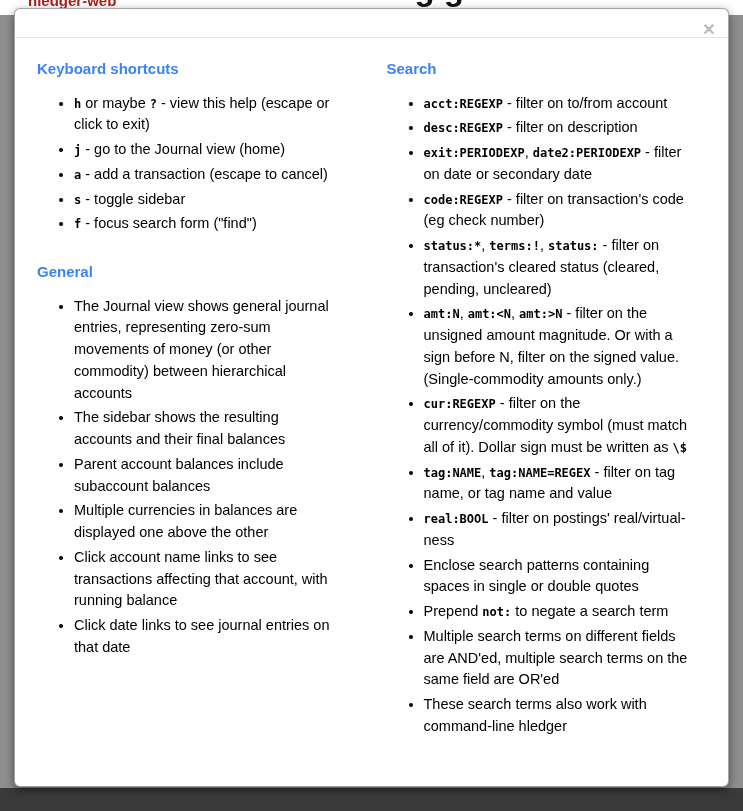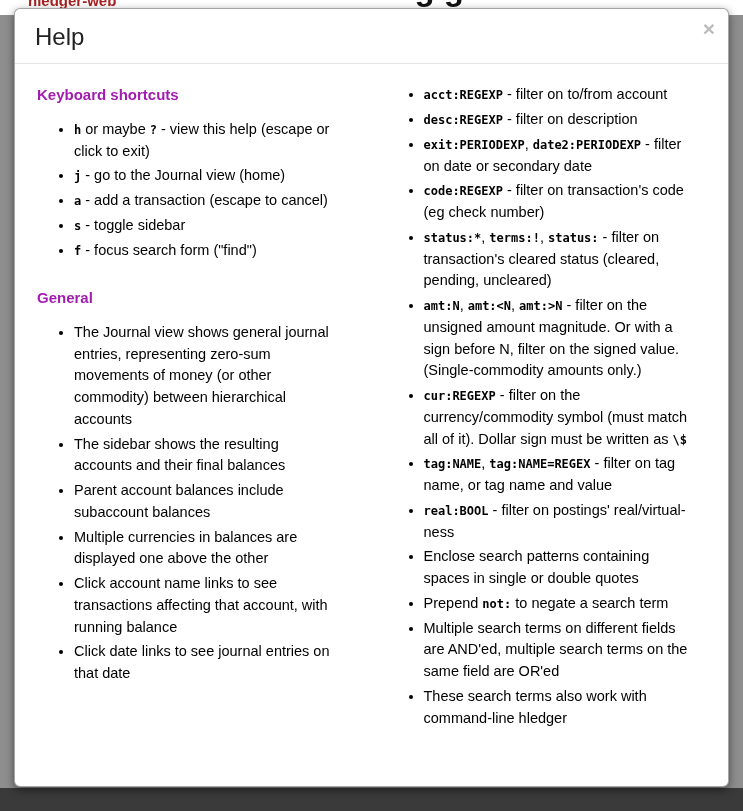--- a/index.html
+++ b/index.html
@@ -24,37 +24,36 @@
   }
   .modal-header{position:relative;padding:15px 20px 13px;border-bottom:1px solid #e5e5e5}
   .modal-title{margin:0;font-size:24px;font-weight:500;color:#222;line-height:1.1}
   .close-btn{
     position:absolute;top:9px;right:13px;border:0;background:none;padding:0;
     font-family:"Liberation Sans",sans-serif;font-size:21px;font-weight:bold;
     color:#bcbcbc;cursor:pointer;line-height:1;
   }
   .modal-body{display:flex;gap:30px;padding:20px 22px 20px 22px;font-size:14.5px;line-height:1.5;color:#000}
   .col{flex:1;min-width:0}
-  .col h4{font-size:15px;font-weight:bold;color:#a21caf;margin:26px 0 12px}
+  .col h4{font-size:15px;font-weight:bold;color:#3b82f6;margin:26px 0 12px}
   .col h4:first-child{margin-top:0}
   .col ul{margin:0;padding-left:21px}
   .col li{margin:0 16px 3px}
   code{font-family:"DejaVu Sans Mono",monospace;font-weight:bold;font-size:12px}
 </style>
 </head>
 <body>
 
 <div class="top-strip">
   <span class="brand">hledger-web</span>
   <h1 class="page-heading">saving goals</h1>
 </div>
 
 <div class="modal">
   <div class="modal-header">
-    <h2 class="modal-title">Help</h2>
     <button class="close-btn">×</button>
   </div>
   <div class="modal-body">
     <div class="col">
         <h4>Keyboard shortcuts</h4>
         <ul>
           <li><code>h</code> or maybe <code>?</code> - view this help (escape or click to exit)</li>
           <li><code>j</code> - go to the Journal view (home)</li>
           <li><code>a</code> - add a transaction (escape to cancel)</li>
           <li><code>s</code> - toggle sidebar</li>
@@ -64,20 +63,21 @@
         <ul>
           <li>The Journal view shows general journal entries, representing zero-sum movements of money (or other commodity) between hierarchical accounts</li>
           <li>The sidebar shows the resulting accounts and their final balances</li>
           <li>Parent account balances include subaccount balances</li>
           <li>Multiple currencies in balances are displayed one above the other</li>
           <li>Click account name links to see transactions affecting that account, with running balance</li>
           <li>Click date links to see journal entries on that date</li>
         </ul>
       </div>
     <div class="col">
+        <h4>Search</h4>
         <ul>
           <li><code>acct:REGEXP</code> - filter on to/from account</li>
           <li><code>desc:REGEXP</code> - filter on description</li>
           <li><code>exit:PERIODEXP</code>, <code>date2:PERIODEXP</code> - filter on date or secondary date</li>
           <li><code>code:REGEXP</code> - filter on transaction's code (eg check number)</li>
           <li><code>status:*</code>, <code>terms:!</code>, <code>status:</code> - filter on transaction's cleared status (cleared, pending, uncleared)</li>
           <li><code>amt:N</code>, <code>amt:&lt;N</code>, <code>amt:&gt;N</code> - filter on the unsigned amount magnitude. Or with a sign before N, filter on the signed value. (Single-commodity amounts only.)</li>
           <li><code>cur:REGEXP</code> - filter on the currency/commodity symbol (must match all of it). Dollar sign must be written as <code>\$</code></li>
           <li><code>tag:NAME</code>, <code>tag:NAME=REGEX</code> - filter on tag name, or tag name and value</li>
           <li><code>real:BOOL</code> - filter on postings' real/virtual-ness</li>

